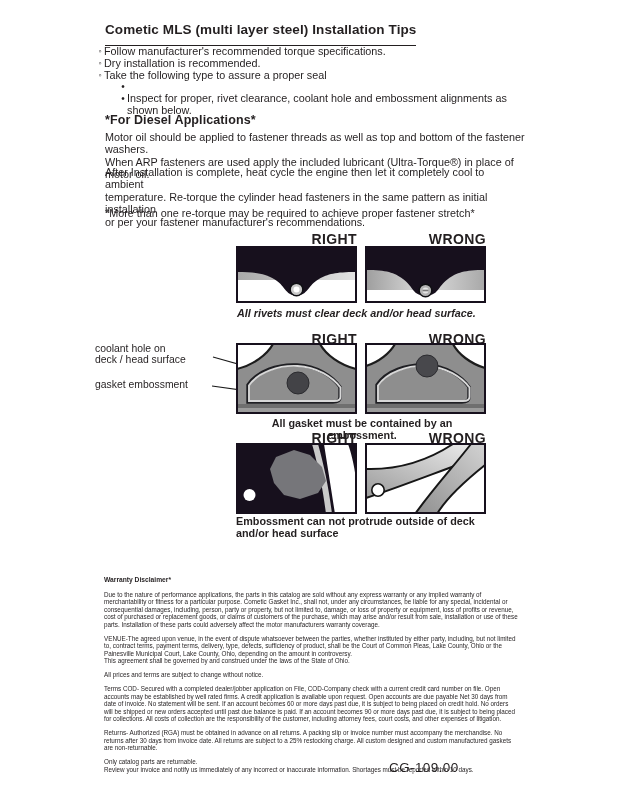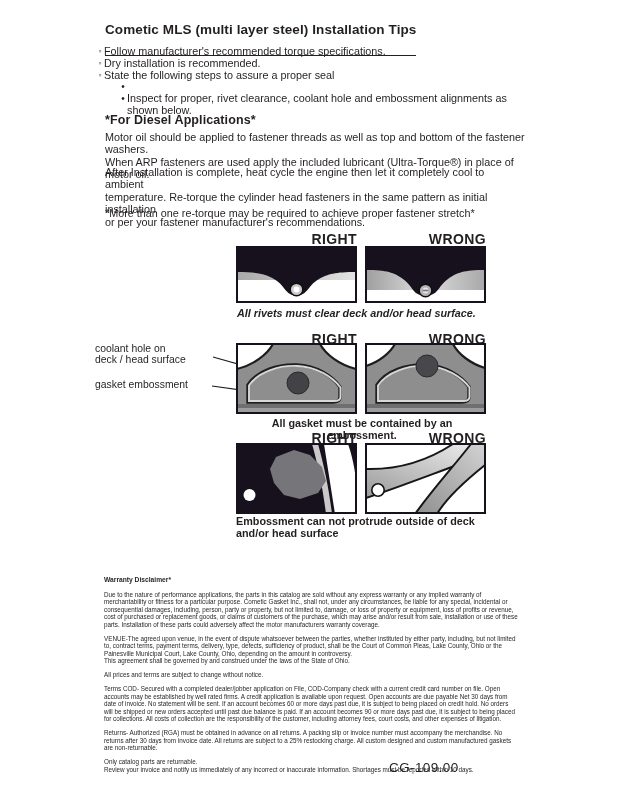--- a/index.html
+++ b/index.html
@@ -4,21 +4,21 @@
 <style>
   html,body{margin:0;padding:0;background:#ffffff;}
   .page{
     position:relative;width:618px;height:800px;background:#ffffff;
     font-family:"Liberation Sans","DejaVu Sans",sans-serif;color:#231f20;
     overflow:hidden;
   }
   .abs{position:absolute;}
   .title{
     font-size:13.5px;font-weight:bold;border-bottom:1.6px solid #231f20;
-    padding-bottom:18px;letter-spacing:.1px;white-space:nowrap;
+    padding-bottom:8px;letter-spacing:.1px;white-space:nowrap;
   }
   .bullet-line{display:flex;align-items:flex-start;font-size:10.8px;line-height:11.6px;margin-bottom:0.2px;}
   .bullet-line .mark{width:8px;flex:0 0 8px;font-size:9px;line-height:11.6px;text-align:center;}
   .bullet-line.sub{margin-left:23px;}
   .bullet-line.sub .mark{font-size:10px;}
   .h2{font-size:12.5px;font-weight:bold;letter-spacing:.1px;}
   .para{font-size:10.8px;line-height:12.4px;}
   .figlabel{font-size:14px;font-weight:600;text-align:right;letter-spacing:.4px;}
   .figcaption{font-size:10.8px;font-weight:bold;line-height:11.5px;}
   .prewrap{white-space:pre-line;}
@@ -40,21 +40,21 @@
     <div class="bullet-line">
       <span class="mark">◦</span>
       <span>Follow manufacturer's recommended torque specifications.</span>
     </div>
     <div class="bullet-line">
       <span class="mark">◦</span>
       <span>Dry installation is recommended.</span>
     </div>
     <div class="bullet-line">
       <span class="mark">◦</span>
-      <span>State the following steps to assure a proper seal</span>
+      <span>Take the following type to assure a proper seal</span>
     </div>
     <div class="bullet-line sub">
       <span class="mark">•</span>
     </div>
     <div class="bullet-line sub">
       <span class="mark">•</span>
       <span>Inspect for proper, rivet clearance, coolant hole and embossment alignments as shown below.</span>
     </div>
   </div>
 

